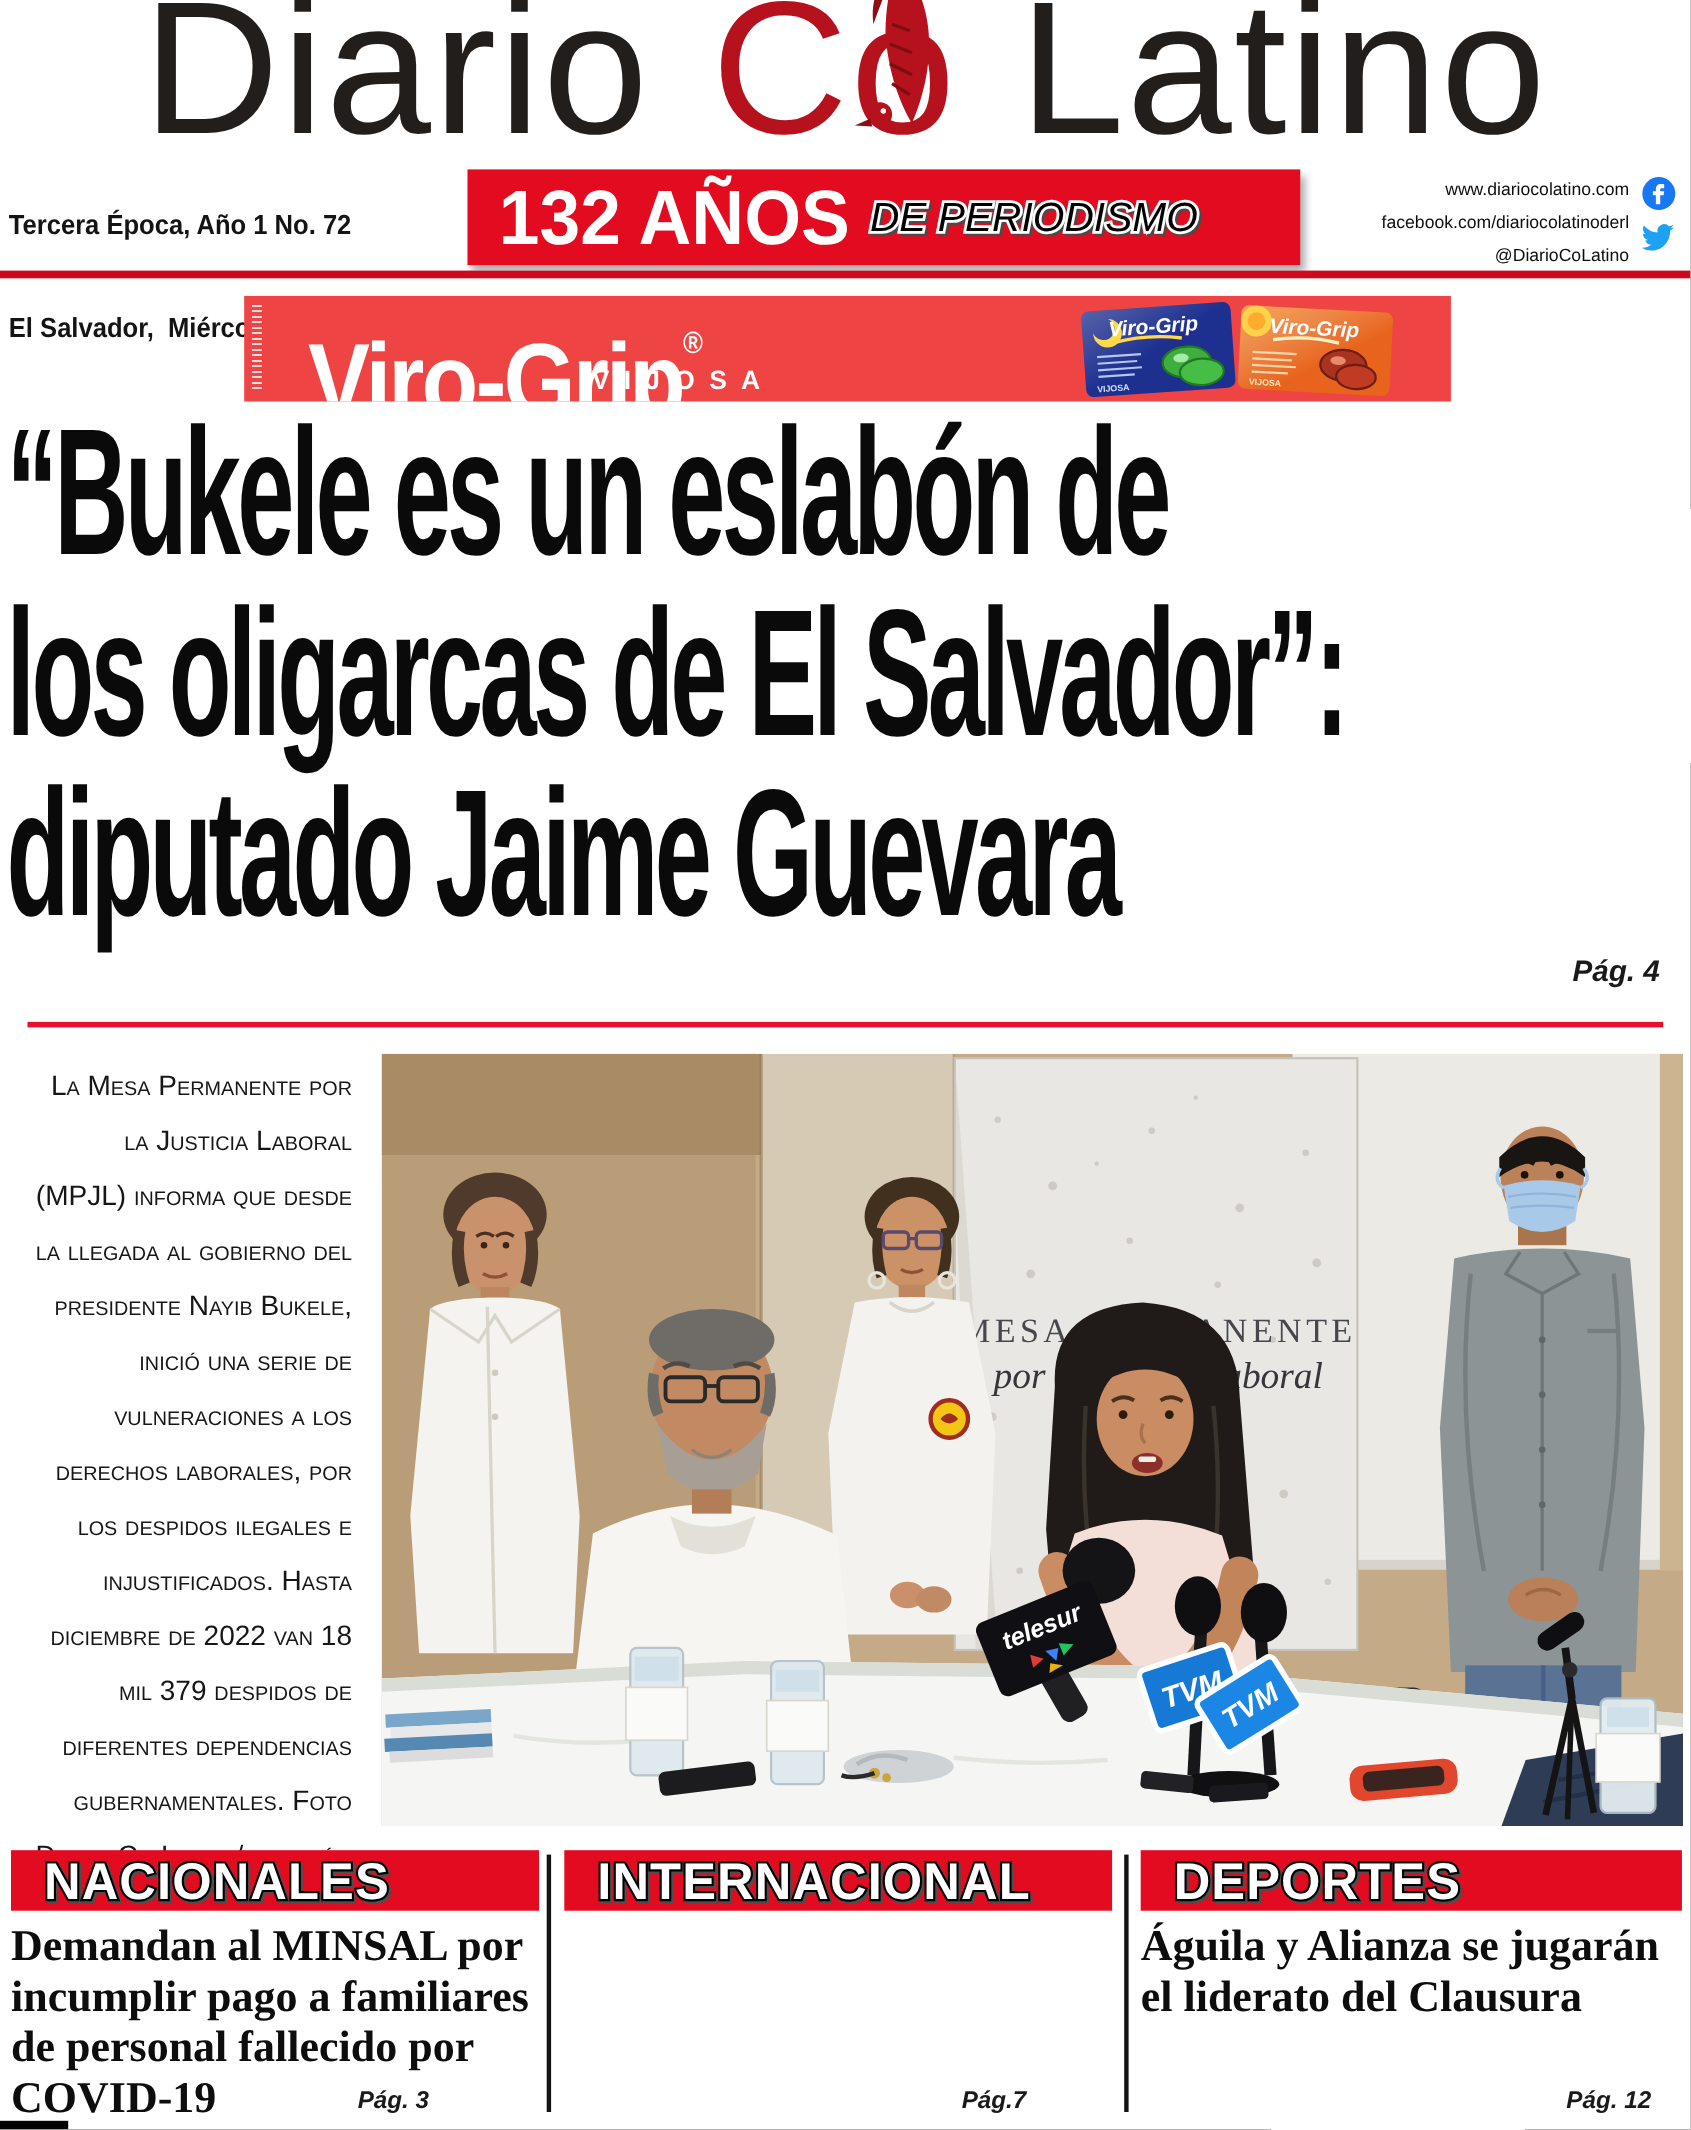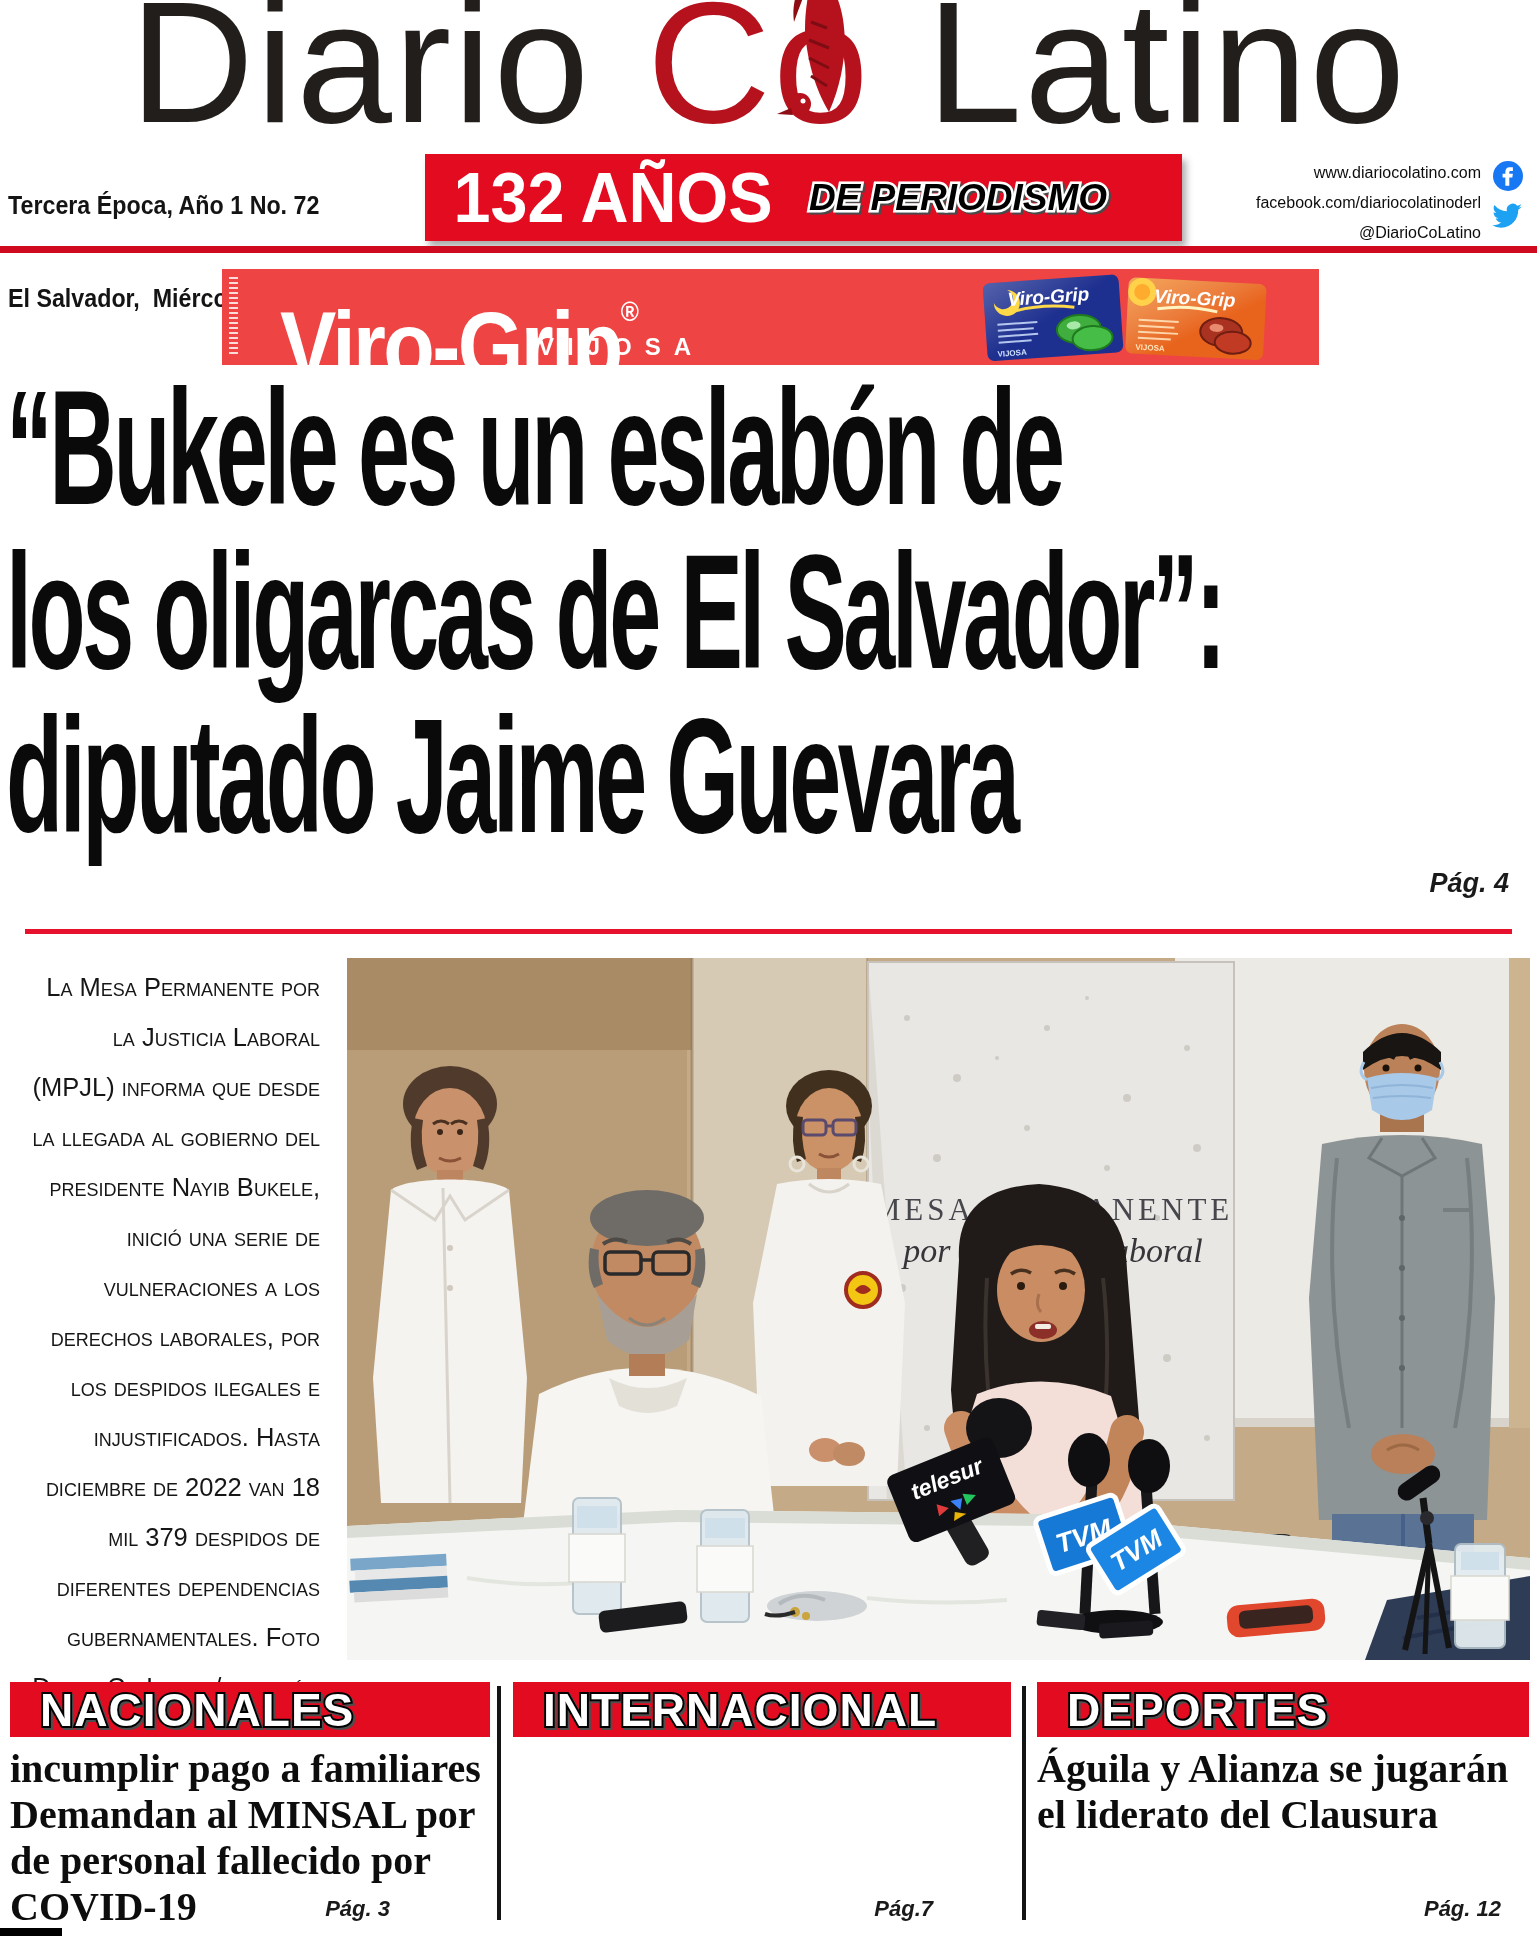--- a/index.html
+++ b/index.html
@@ -12,22 +12,22 @@
            font-family:"Liberation Sans",sans-serif;font-weight:400;font-size:172px;line-height:172px;
            letter-spacing:2px;color:#221e1b;}
   .m-accent{color:#b5121d;position:relative;display:inline-block;margin:0 6px;}
   .phoenix{position:absolute;left:120px;top:-14px;width:100px;height:178px;pointer-events:none;}
   .m-edition{position:absolute;left:8px;top:128px;font-size:25px;line-height:31px;font-weight:700;
              color:#141414;white-space:pre;transform:scaleX(.93);transform-origin:left top;}
   .banner132{position:absolute;left:425px;top:154px;width:757px;height:87px;background:#e30b20;
              display:flex;align-items:center;box-shadow:4px 6px 7px rgba(70,70,70,.45);}
   .b132-years{font-size:70px;font-weight:700;color:#fff;padding-left:30px;letter-spacing:0;
               transform:scaleX(.95);transform-origin:left center;white-space:nowrap;}
-  .b132-sub{margin-left:18px;display:flex;flex-direction:column;justify-content:center;
-            font-size:37px;line-height:41px;font-weight:700;color:#000;
+  .b132-sub{display:flex;flex-direction:column;justify-content:center;
+            font-size:37px;line-height:41px;font-weight:400;color:#000;
             -webkit-text-stroke:5px #fff;paint-order:stroke fill;
             filter:drop-shadow(2px 2px 0 #4a4a4a);white-space:nowrap;font-style:italic;gap:44px;}
   .m-social{position:absolute;right:56px;top:158px;text-align:right;font-size:16px;line-height:30px;color:#0d0d0d;}
   .m-social-icons{position:absolute;right:10px;top:160px;width:38px;display:flex;flex-direction:column;
                   align-items:center;gap:10px;}
   .redrule1{position:absolute;left:0;top:246px;width:100%;height:7px;background:#cf0a1e;}
 
   
   .ad{position:absolute;left:222px;top:269px;width:1097px;height:96px;background:#ef4444;overflow:hidden;}
   .ad-legal{position:absolute;left:7px;top:8px;bottom:8px;width:9px;opacity:.85;
@@ -400,22 +400,22 @@
         <rect x="1114" y="594" width="38" height="18" fill="#cfe0ea"></rect>
       </g>
     </g>
   </svg>
 
   <div class="col col1">
     <div class="sec-banner">
       <span>NACIONALES</span>
     </div>
     <div class="sec-head">
+      <div>Demandan al MINSAL por</div>
       <div>incumplir pago a familiares</div>
-      <div>Demandan al MINSAL por</div>
       <div>de personal fallecido por</div>
       <div>COVID-19</div>
     </div>
     <div class="sec-page" style="right:100px;">Pág. 3</div>
   </div>
 
   <div class="divider div1"></div>
 
   <div class="col col2">
     <div class="sec-banner">

